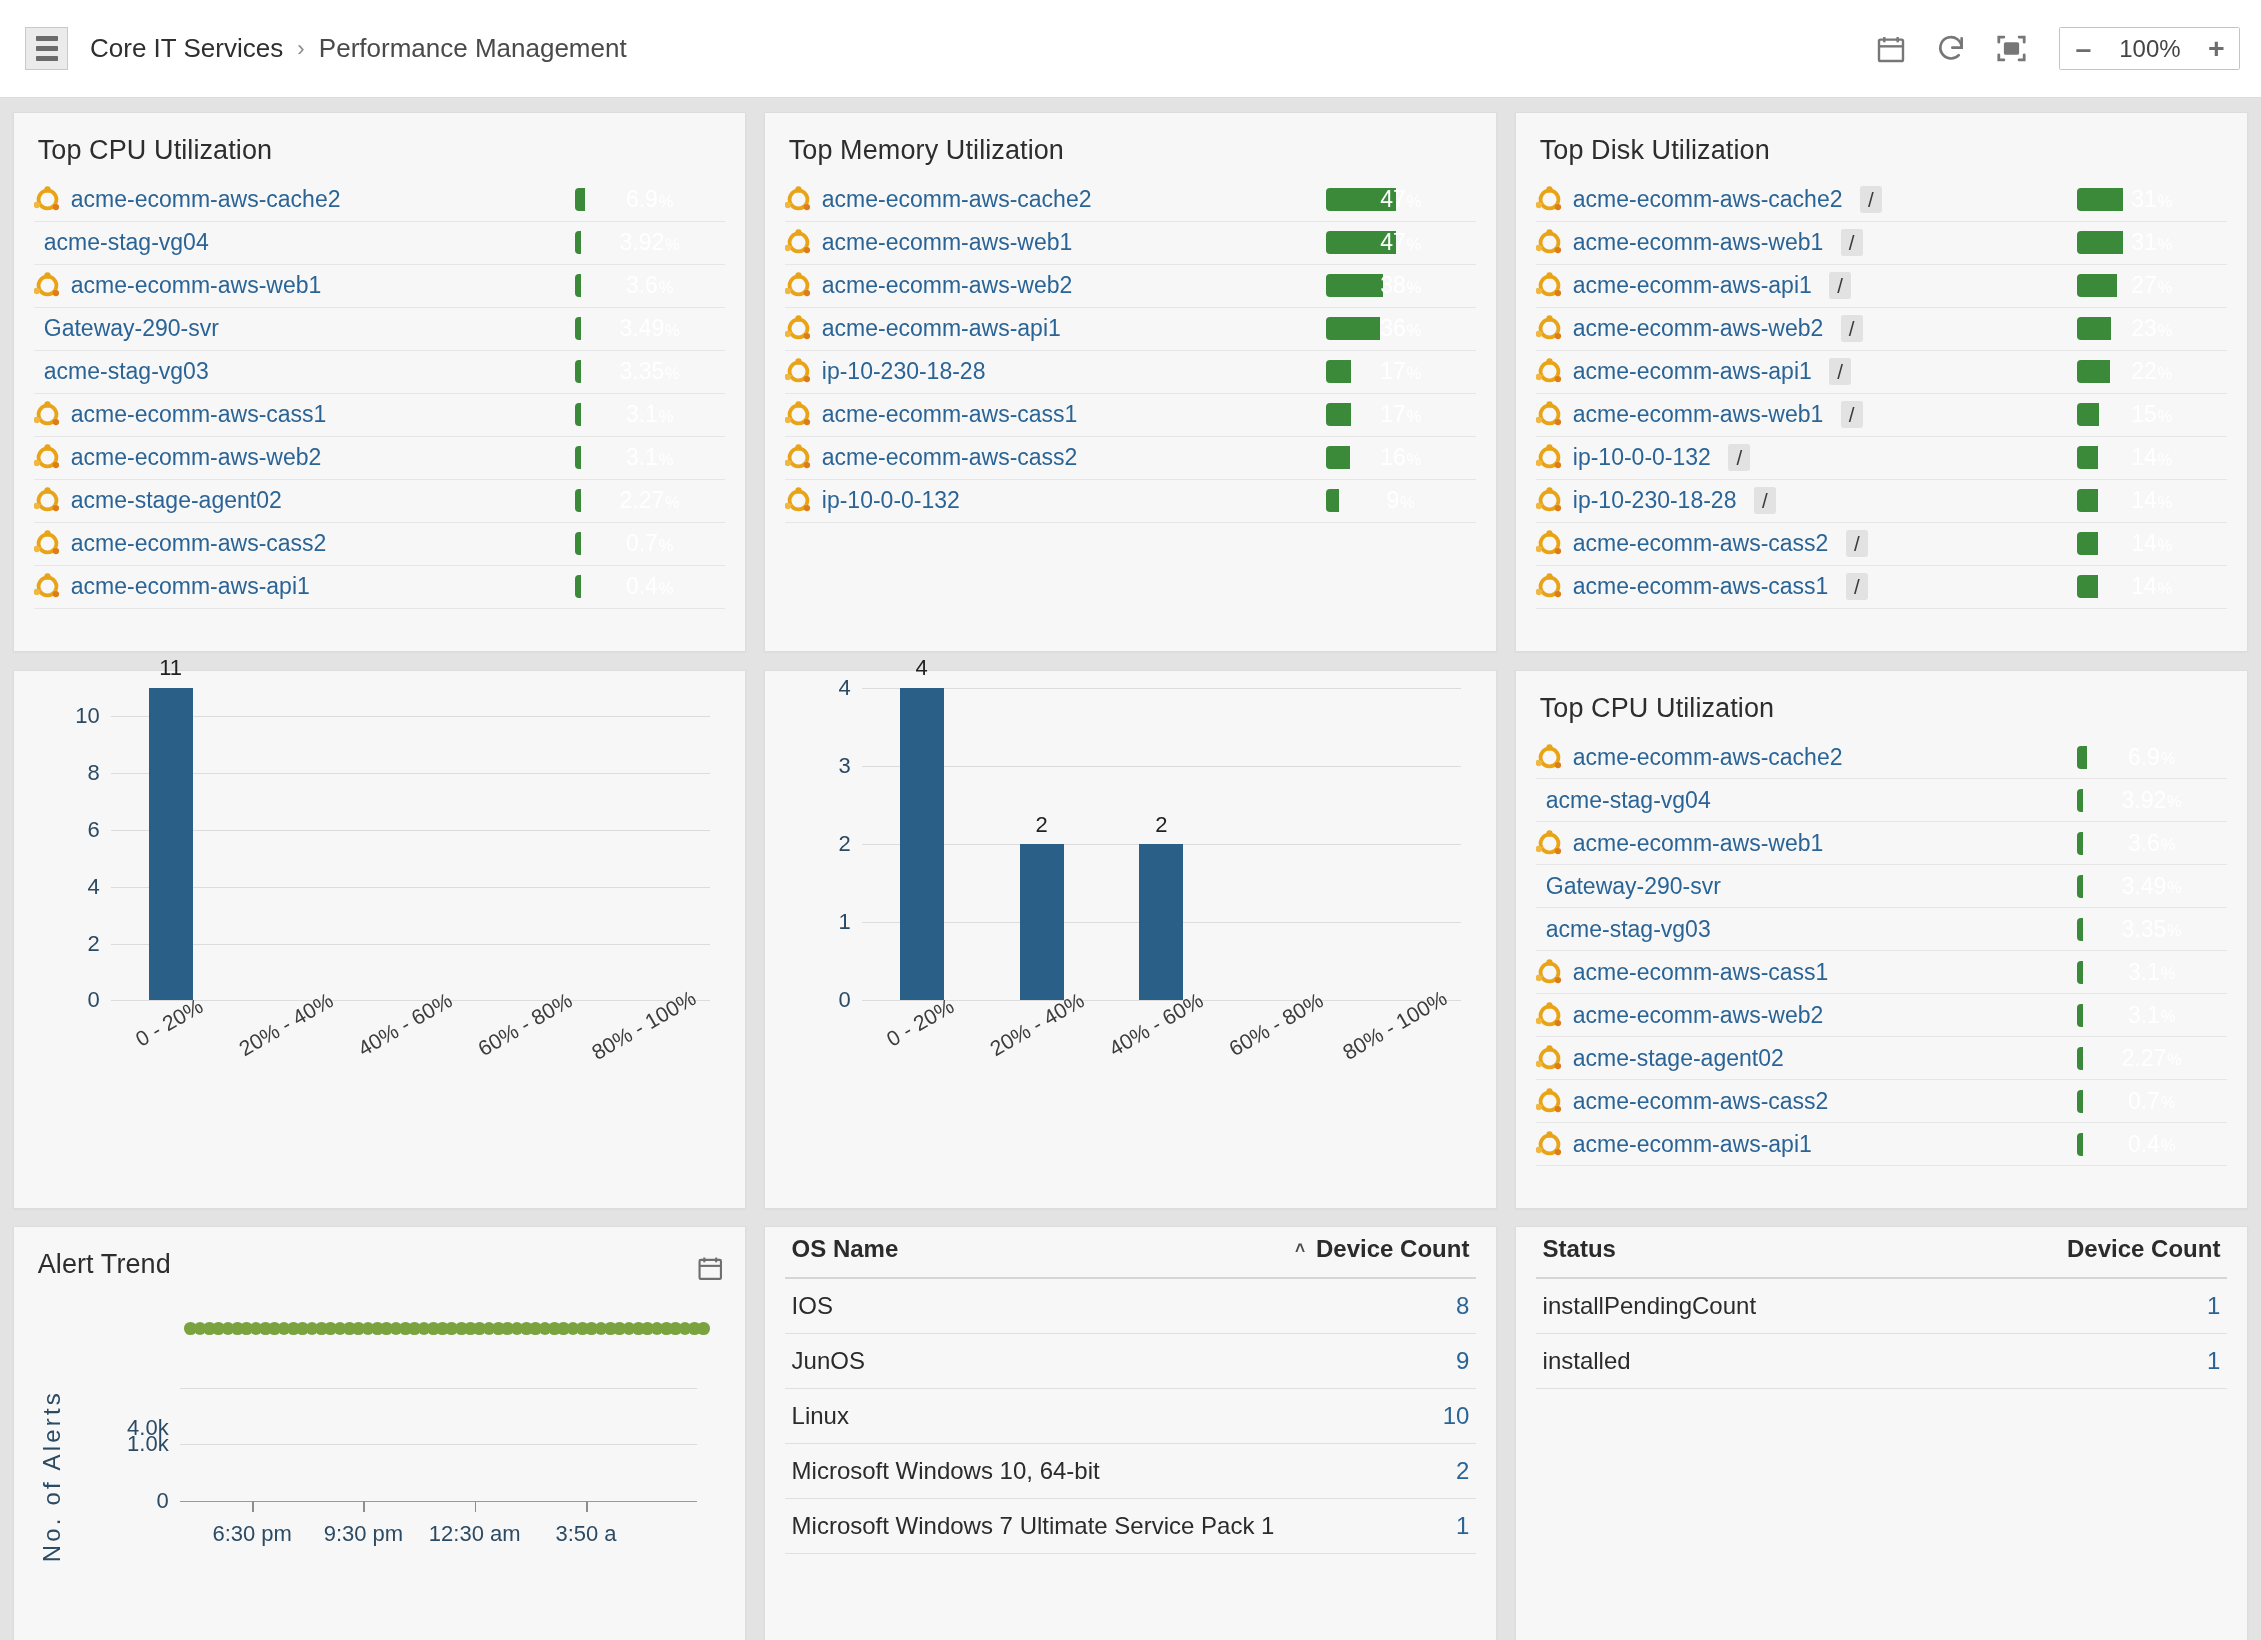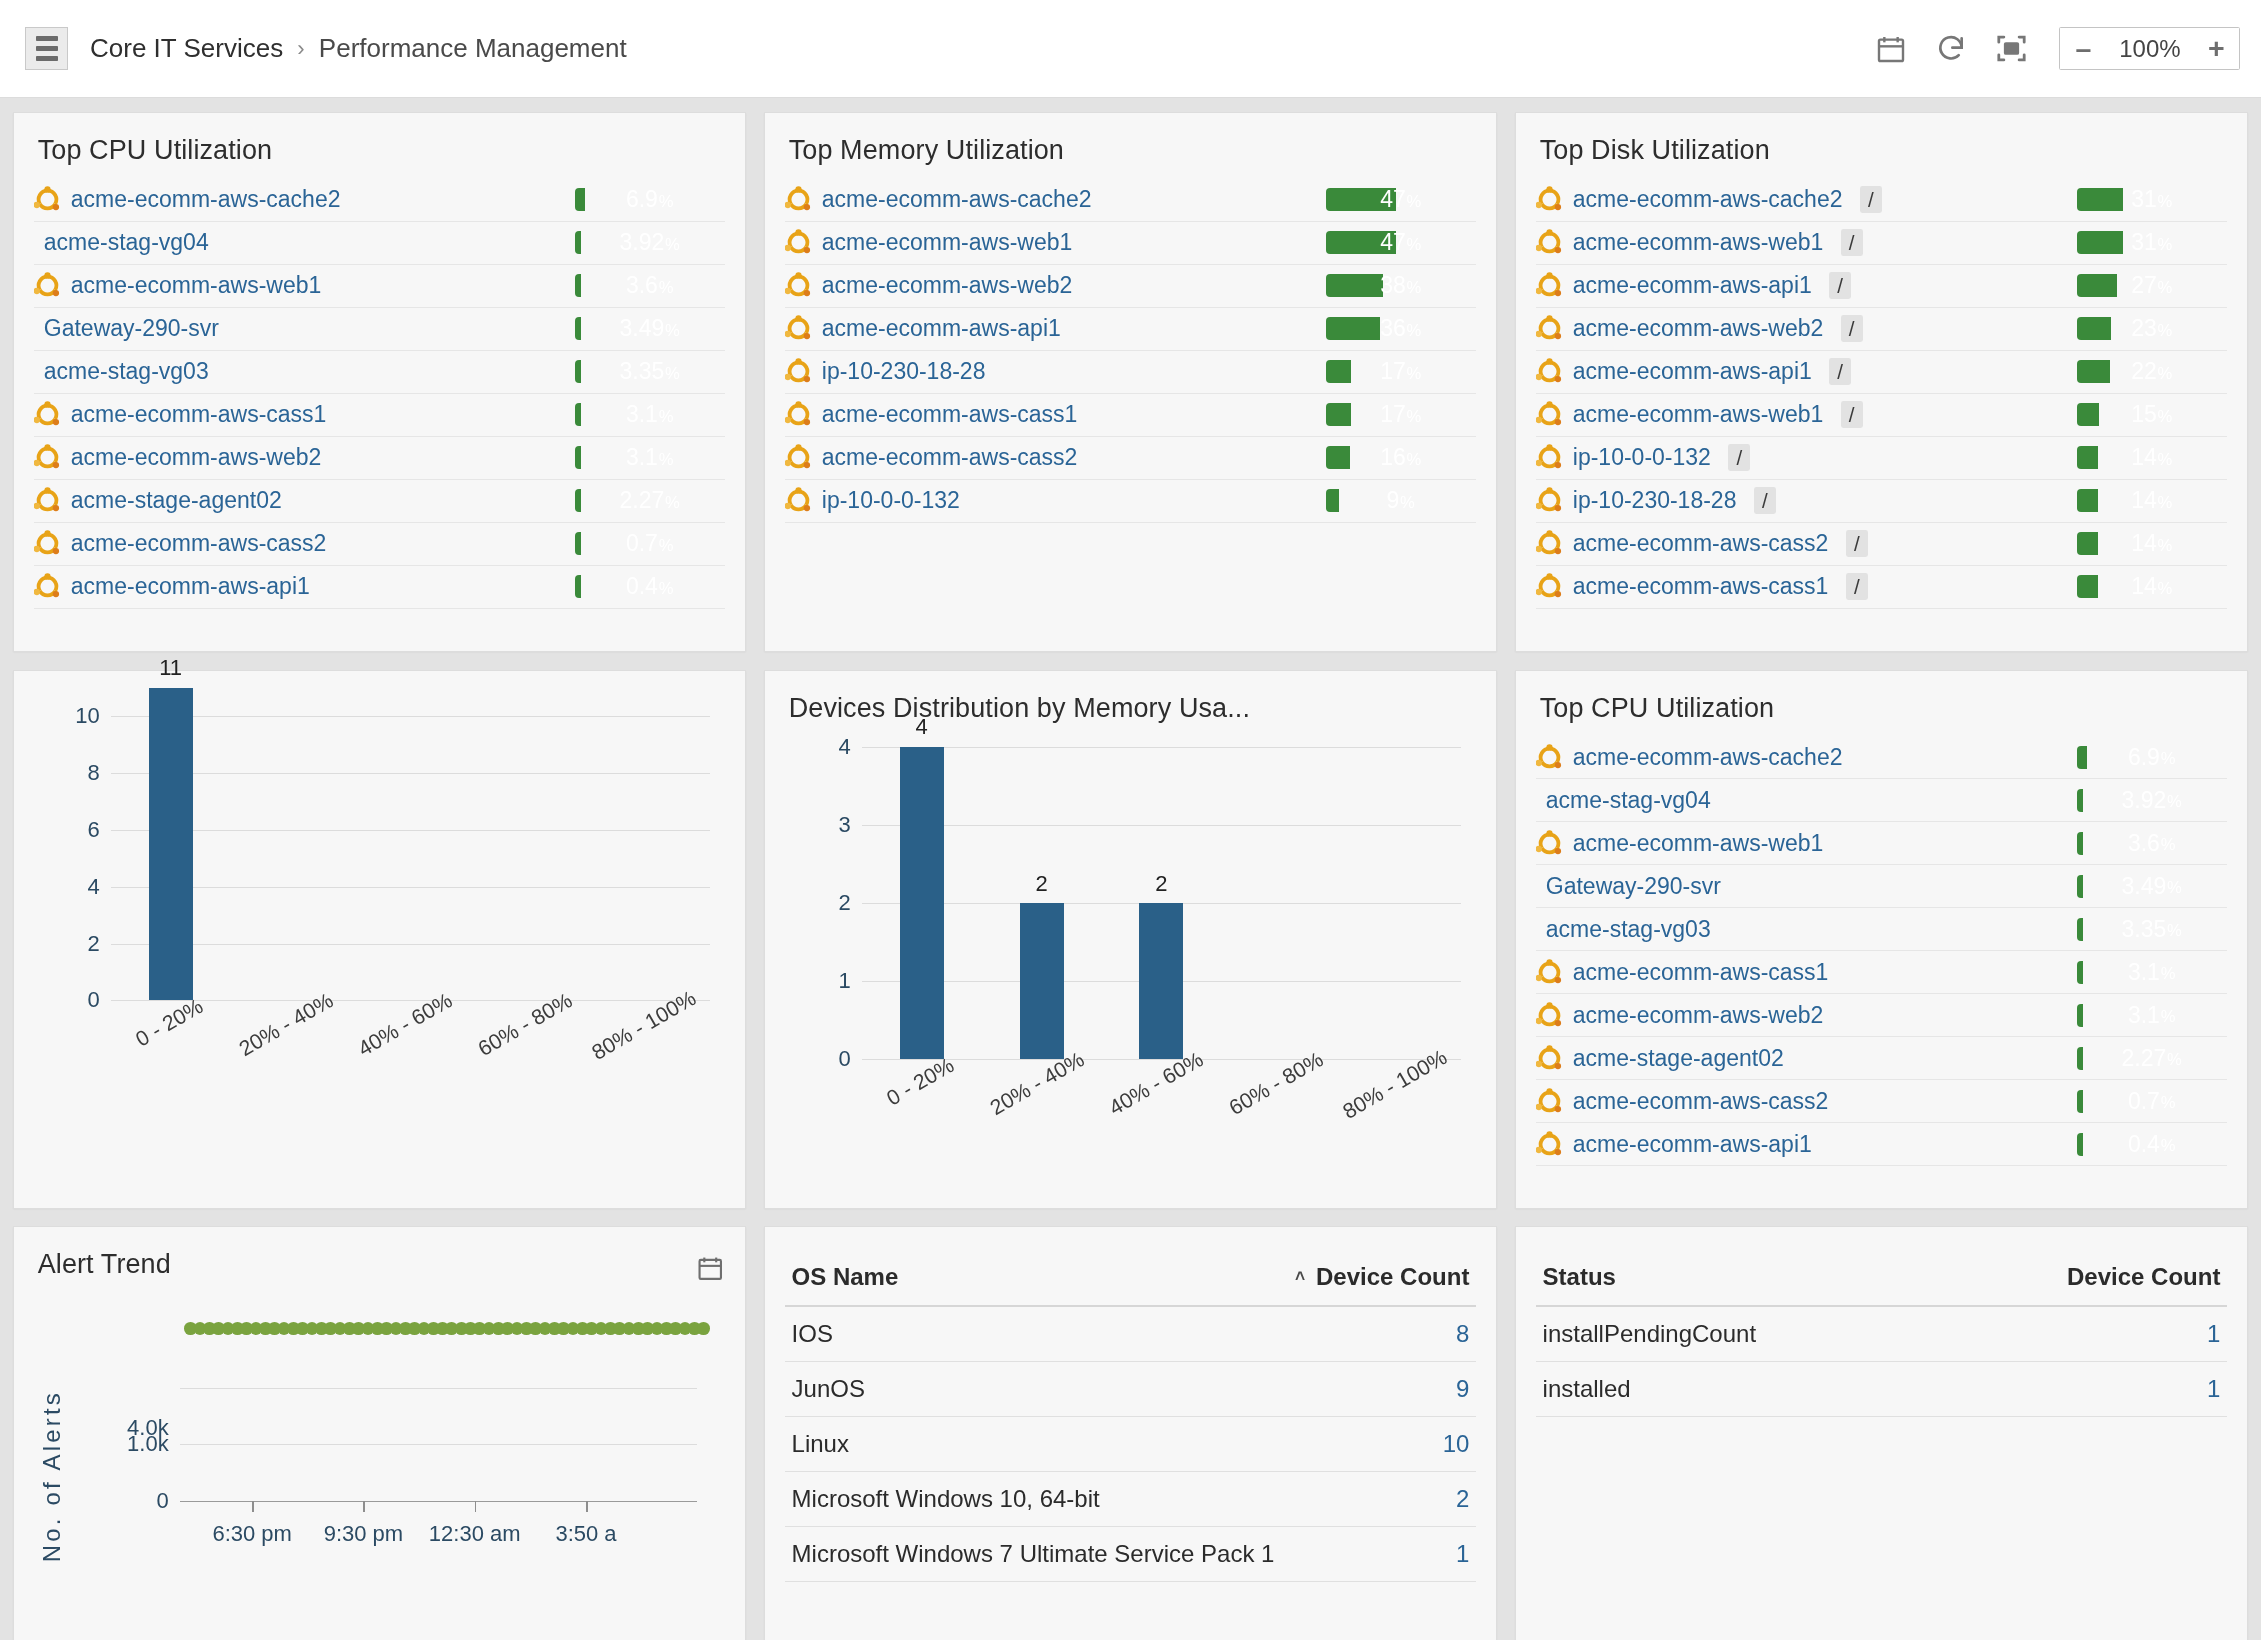--- a/index.html
+++ b/index.html
@@ -131,21 +131,20 @@
     position: absolute; font-size: 22px; color: #2b4a63;
     transform: translateX(-50%); white-space: nowrap;
   }
   .xtick-mark { position: absolute; width: 1.6px; height: 11px; background: #8e8e8e; }
 
   
   .tbl { padding: 3.2px 20.6px 0 20.6px; }
   .tbl-head {
     display: flex; align-items: flex-start; padding: 4.7px 6.3px 14.2px 6.3px;
     border-bottom: 2.4px solid #d6d6d6;
-    margin-top: 28px;
   }
   .th { font-size: 24px; color: #2b2b2b; font-weight: bold; }
   .th.left { flex: 1 1 auto; }
   .th.right { margin-left: auto; display: flex; align-items: center; gap: 11px; }
   .sort-caret { font-size: 17.4px; color: #4a4a4a; }
   .tbl-row {
     display: flex; align-items: center; height: 55px;
     border-bottom: 0.8px solid #e0e0e0; padding: 0 6.3px;
   }
   .td-name { font-size: 24px; color: #2b2b2b; white-space: nowrap; overflow: hidden; }
@@ -724,21 +723,20 @@
             <div class="xcol">
               <span>60% - 80%</span>
             </div>
             <div class="xcol">
               <span>80% - 100%</span>
             </div>
           </div>
         </div>
     </div>
     <div class="card">
-      <div class="card-title">Devices Distribution by Memory Usa...</div>
       <div class="chart-area">
           <div class="plot">
             <div class="gridline" style="top: 312px;"></div>
             <div class="ytick" style="top: 312px;">0</div>
             <div class="gridline" style="top: 234px;"></div>
             <div class="ytick" style="top: 234px;">1</div>
             <div class="gridline" style="top: 156px;"></div>
             <div class="ytick" style="top: 156px;">2</div>
             <div class="gridline" style="top: 78px;"></div>
             <div class="ytick" style="top: 78px;">3</div>

